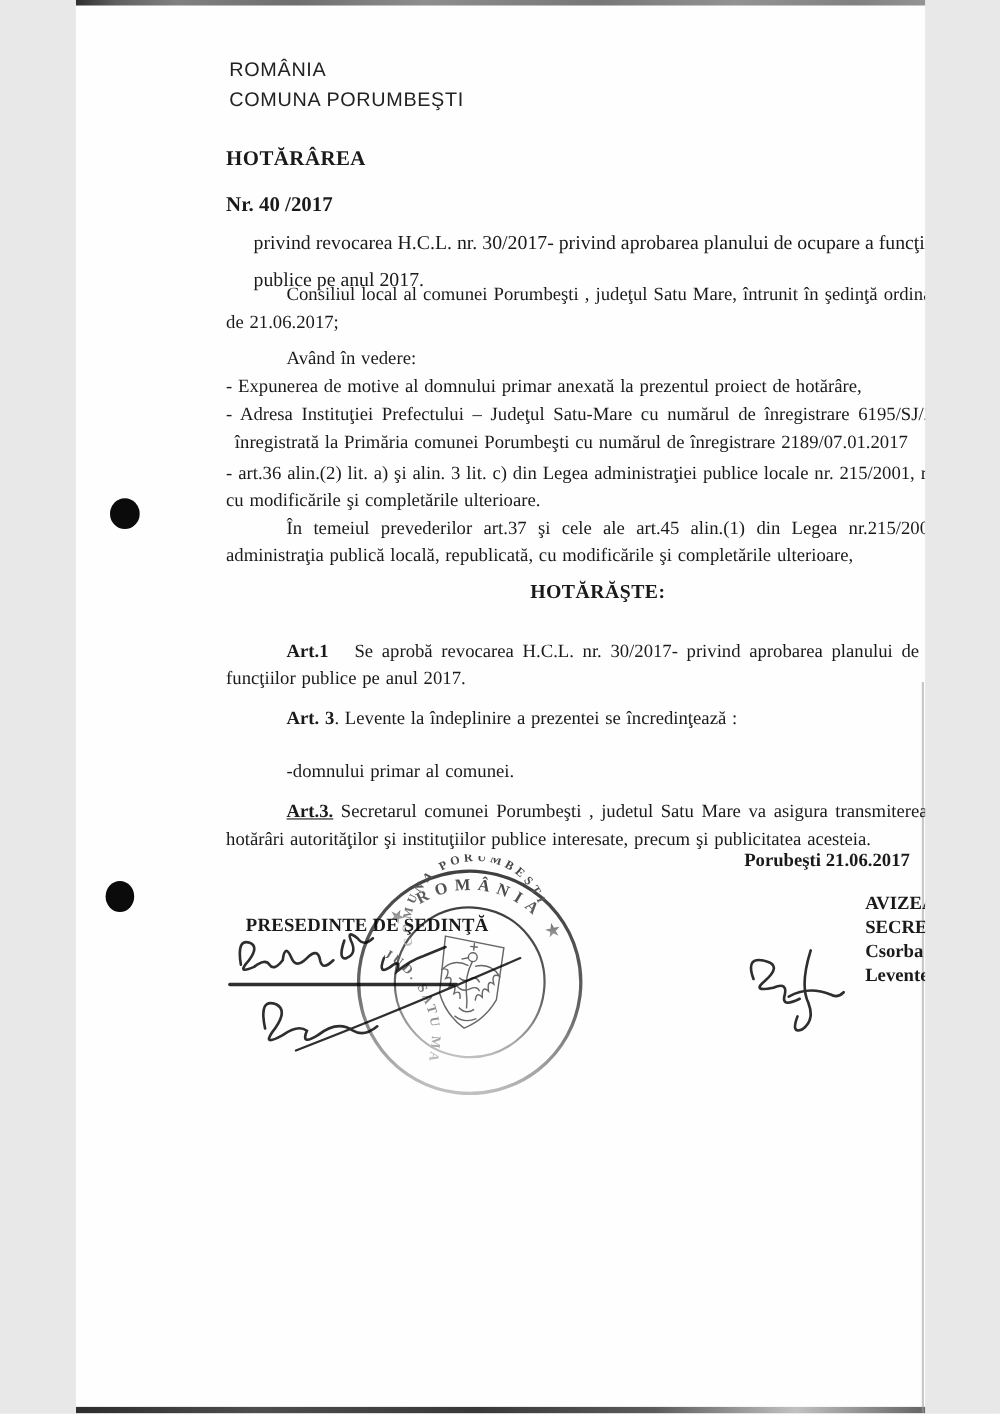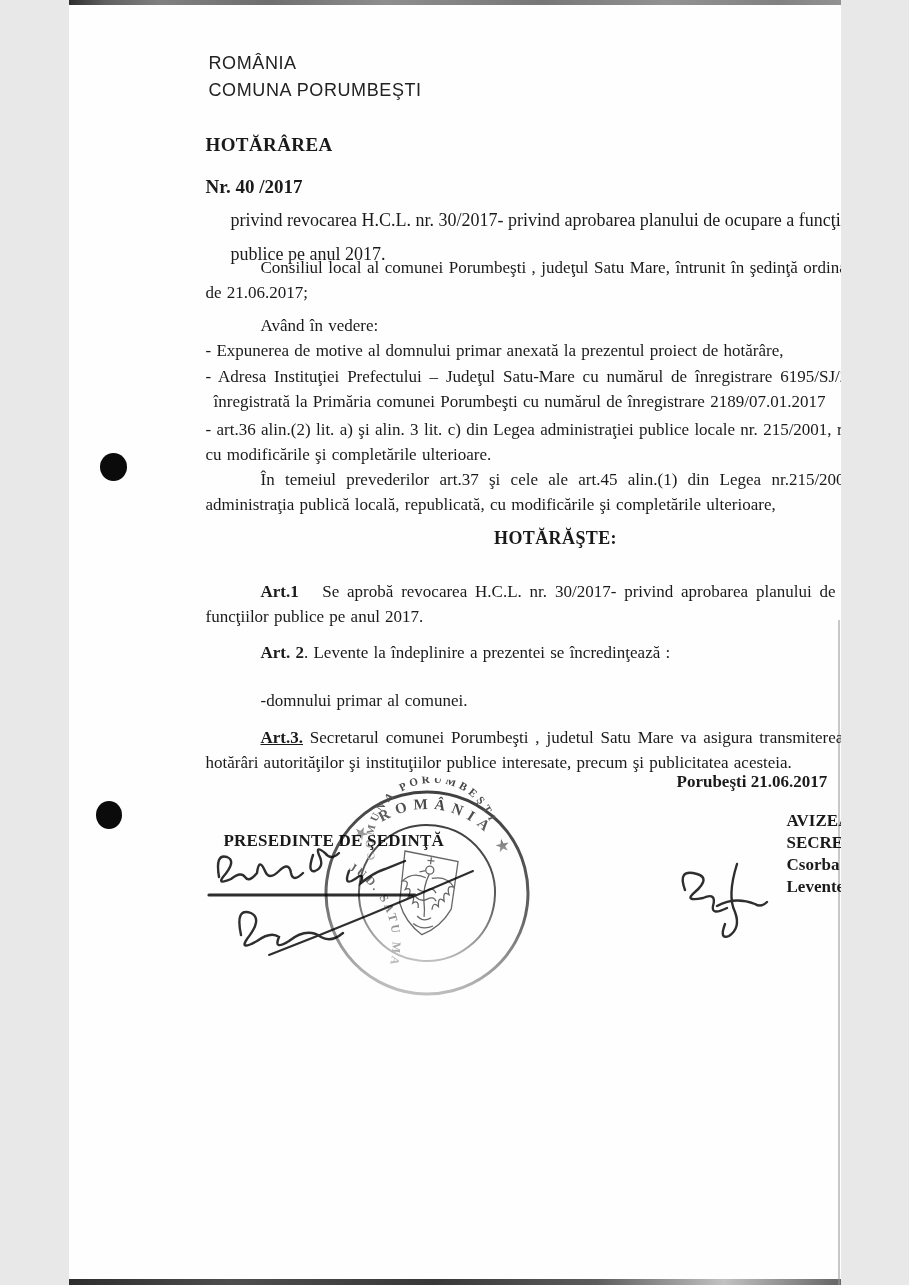--- a/index.html
+++ b/index.html
@@ -30,21 +30,21 @@
   .para{
     left:137px;width:707px;
     font-size:17px;line-height:25px;
     text-align:justify;
     word-spacing:1px;
   }
   .indent{text-indent:55px;}
   .hang8{padding-left:8px;text-indent:-8px;}
   .b{font-weight:bold;}
   .bu{font-weight:bold;text-decoration:underline;}
-  .center-head{left:134px;top:528px;width:706px;text-align:center;font-size:18px;font-weight:bold;letter-spacing:.4px;}
+  .center-head{left:122px;top:528px;width:706px;text-align:center;font-size:18px;font-weight:bold;letter-spacing:.4px;}
   .date-line{left:608px;top:772px;font-size:17px;font-weight:bold;}
   .president-title{left:155px;top:831px;font-size:17px;font-weight:bold;letter-spacing:.2px;}
   .aviz-block{left:718px;top:810px;font-size:17px;font-weight:bold;line-height:22px;}
   
   .scan-top{left:0;top:0;width:909px;height:5px;
     background:linear-gradient(90deg,#0a0a0a 0%,#444 4%,#6a6a6a 10%,#555 22%,#7a7a7a 35%,#5f5f5f 52%,#808080 66%,#6b6b6b 78%,#909090 90%,#555 100%);
     opacity:.85;}
   .scan-bottom{left:0;bottom:0;width:909px;height:6px;
     background:linear-gradient(90deg,#161616 0%,#3a3a3a 18%,#222 40%,#4a4a4a 58%,#8a8a8a 66%,#bbb 72%,#5a5a5a 84%,#333 100%);
     opacity:.9;}
@@ -83,21 +83,21 @@
   <p class="abs para indent" style="top:296px">Având în vedere:</p>
   <p class="abs para" style="top:321px">- Expunerea de motive al domnului primar anexată la prezentul proiect de hotărâre,</p>
   <p class="abs para hang8" style="top:347px">- Adresa  Instituţiei  Prefectului  –  Judeţul  Satu-Mare  cu  numărul  de  înregistrare  6195/SJ/29.05.2017, înregistrată la Primăria comunei Porumbeşti cu numărul de înregistrare 2189/07.01.2017</p>
   <p class="abs para" style="top:400px">- art.36 alin.(2) lit. a) şi alin. 3 lit. c)  din Legea administraţiei publice locale nr. 215/2001, republicată cu modificările şi completările ulterioare.</p>
   <p class="abs para indent" style="top:450px">În temeiul prevederilor art.37 şi cele ale art.45 alin.(1) din Legea nr.215/2001 privind administraţia publică locală,  republicată, cu modificările şi completările ulterioare,</p>
 
   <div class="abs center-head">HOTĂRĂŞTE:</div>
 
   <p class="abs para indent" style="top:562px"><span class="b">Art.1</span>&nbsp;&nbsp; <span>Se  aprobă revocarea H.C.L.  nr. 30/2017-  privind aprobarea planului de ocupare a funcţiilor publice pe anul 2017.</span></p>
 
-  <p class="abs para indent" style="top:623px"><span class="b">Art. 2</span><span>. Levente la îndeplinire a prezentei se încredinţează :</span></p>
+  <p class="abs para indent" style="top:623px"><span class="b">Art. 3</span><span>. Levente la îndeplinire a prezentei se încredinţează :</span></p>
 
   <p class="abs para indent" style="top:671px">-domnului primar al comunei.</p>
 
   <p class="abs para indent" style="top:708px"><span class="bu">Art.3.</span> <span>Secretarul comunei Porumbeşti , judetul Satu Mare  va asigura transmiterea prezentei hotărâri autorităţilor şi instituţiilor publice interesate, precum şi publicitatea acesteia.</span></p>
 
   <div class="abs date-line">Porubeşti 21.06.2017</div>
 
   <div class="abs president-title">PRESEDINTE DE ŞEDINŢĂ</div>
 
   <div class="abs aviz-block">

